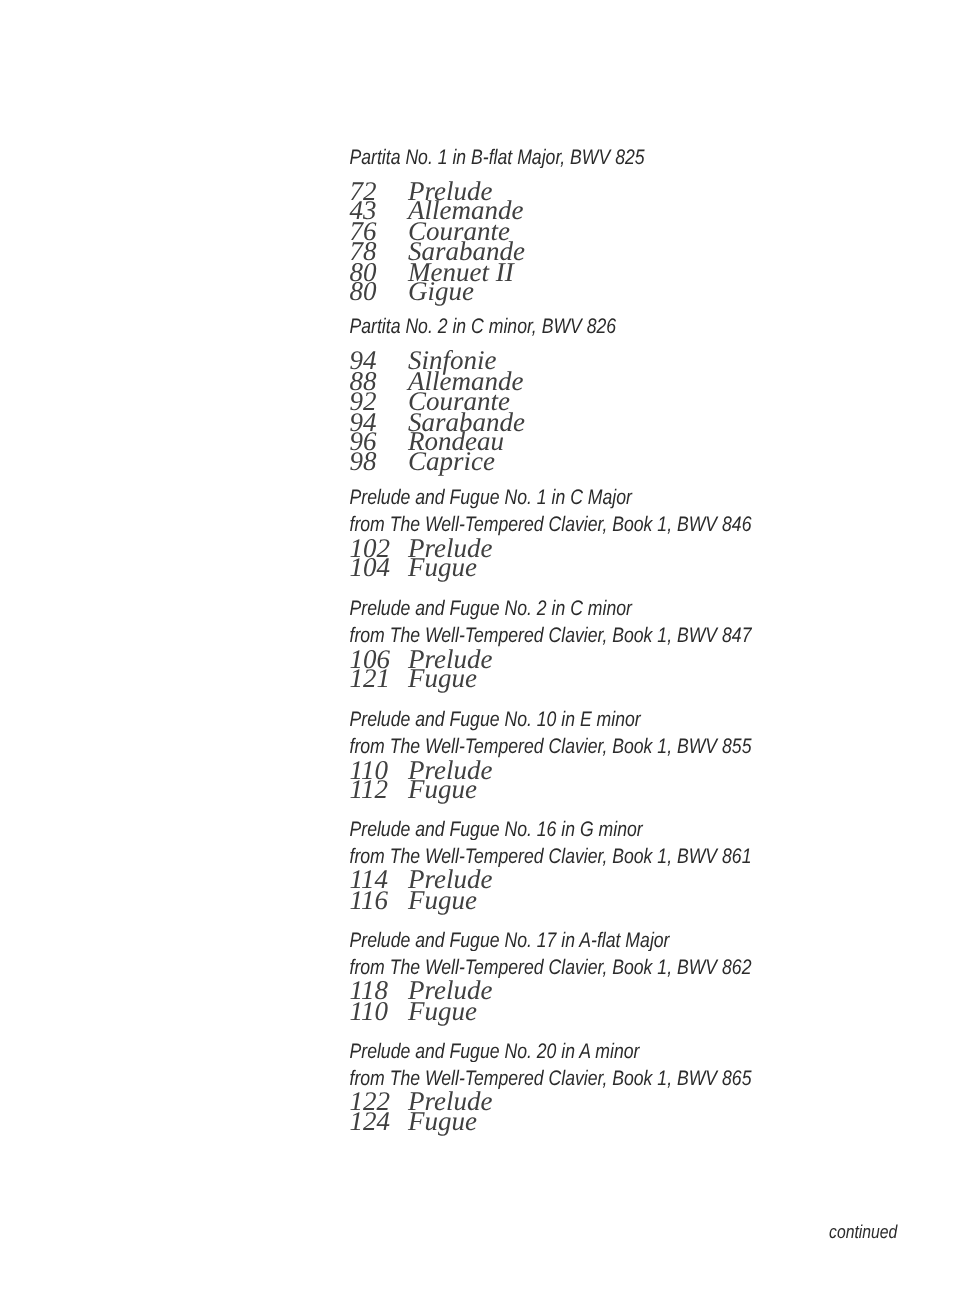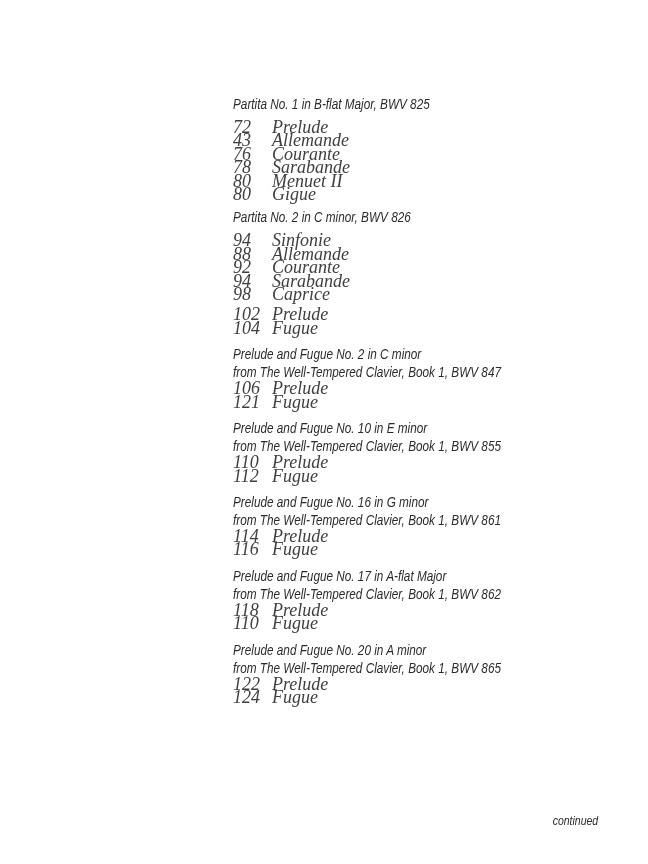--- a/index.html
+++ b/index.html
@@ -111,29 +111,38 @@
   <div class="entry">
     <span class="entry-page">92</span>
     <span class="entry-title">Courante</span>
   </div>
 
   <div class="entry">
     <span class="entry-page">94</span>
     <span class="entry-title">Sarabande</span>
   </div>
 
+  <div class="entry">
+    <span class="entry-page">96</span>
+    <span class="entry-title">Rondeau</span>
+  </div>
 
   <div class="entry">
     <span class="entry-page">98</span>
     <span class="entry-title">Caprice</span>
   </div>
 </div>
   </section>
 
   <section class="toc-section prelude-fugue">
+    <div class="section-titles">
+  <div class="section-title">Prelude and Fugue No. 1 in C Major</div>
+
+  <div class="section-title">from The Well-Tempered Clavier, Book 1, BWV 846</div>
+</div>
     <div class="entries">
   <div class="entry">
     <span class="entry-page">102</span>
     <span class="entry-title">Prelude</span>
   </div>
 
   <div class="entry">
     <span class="entry-page">104</span>
     <span class="entry-title">Fugue</span>
   </div>

